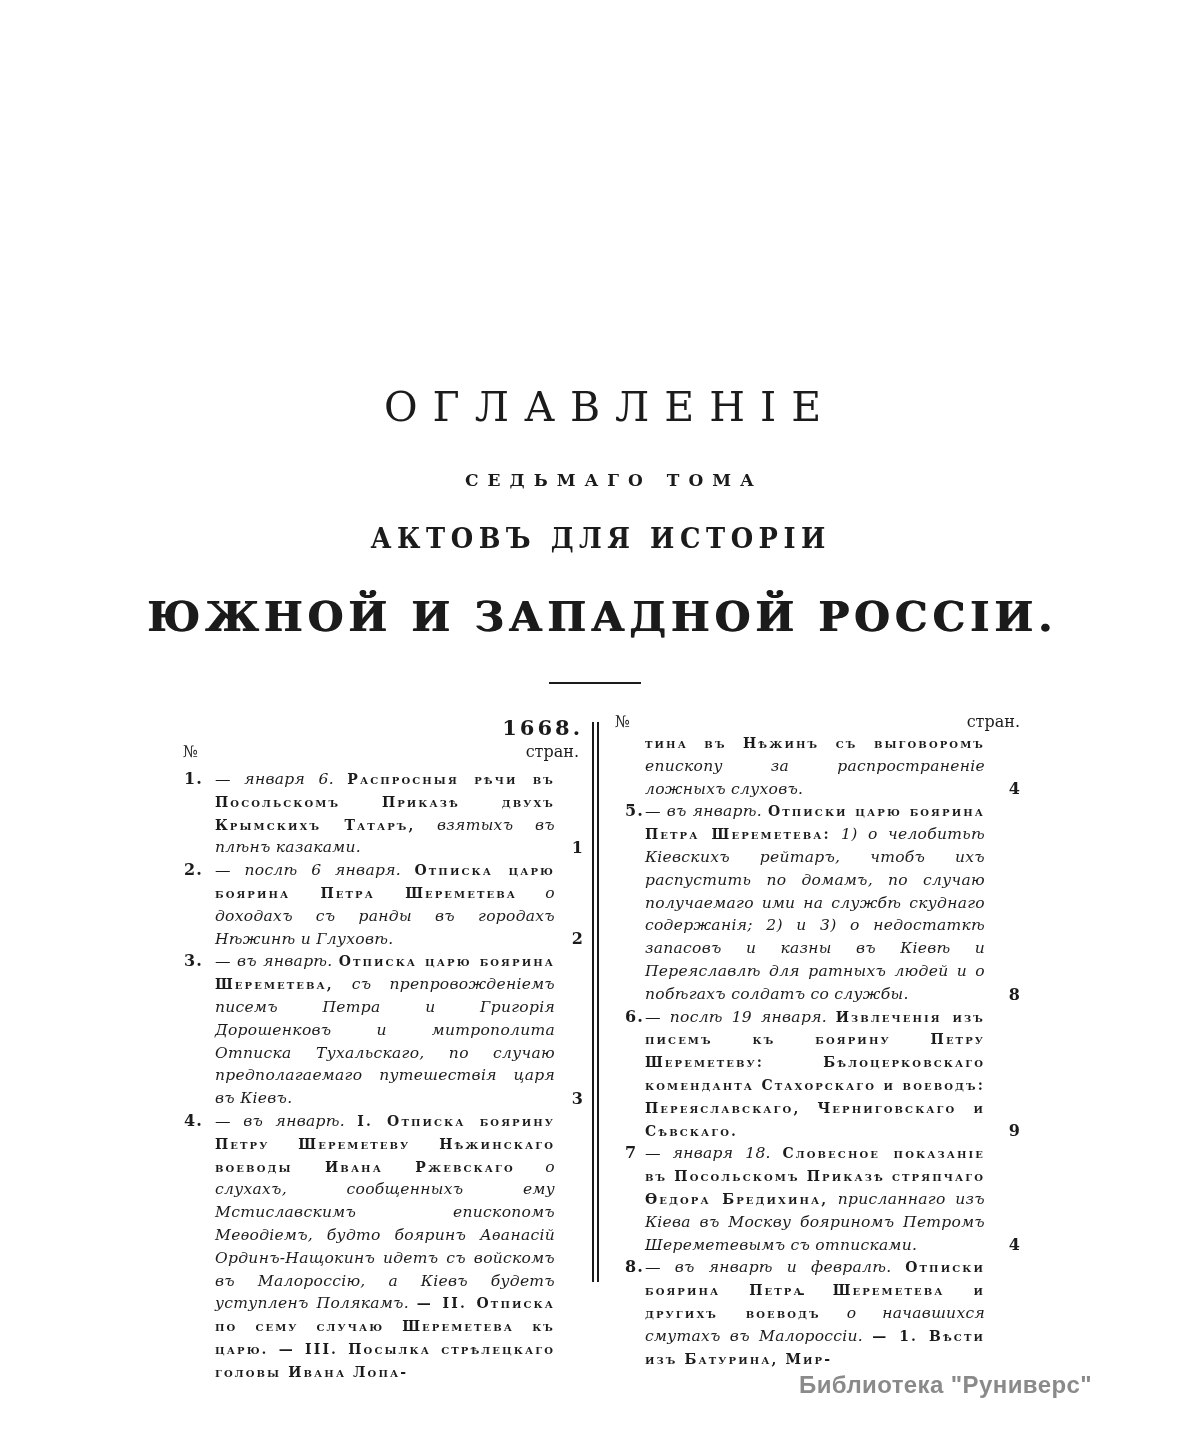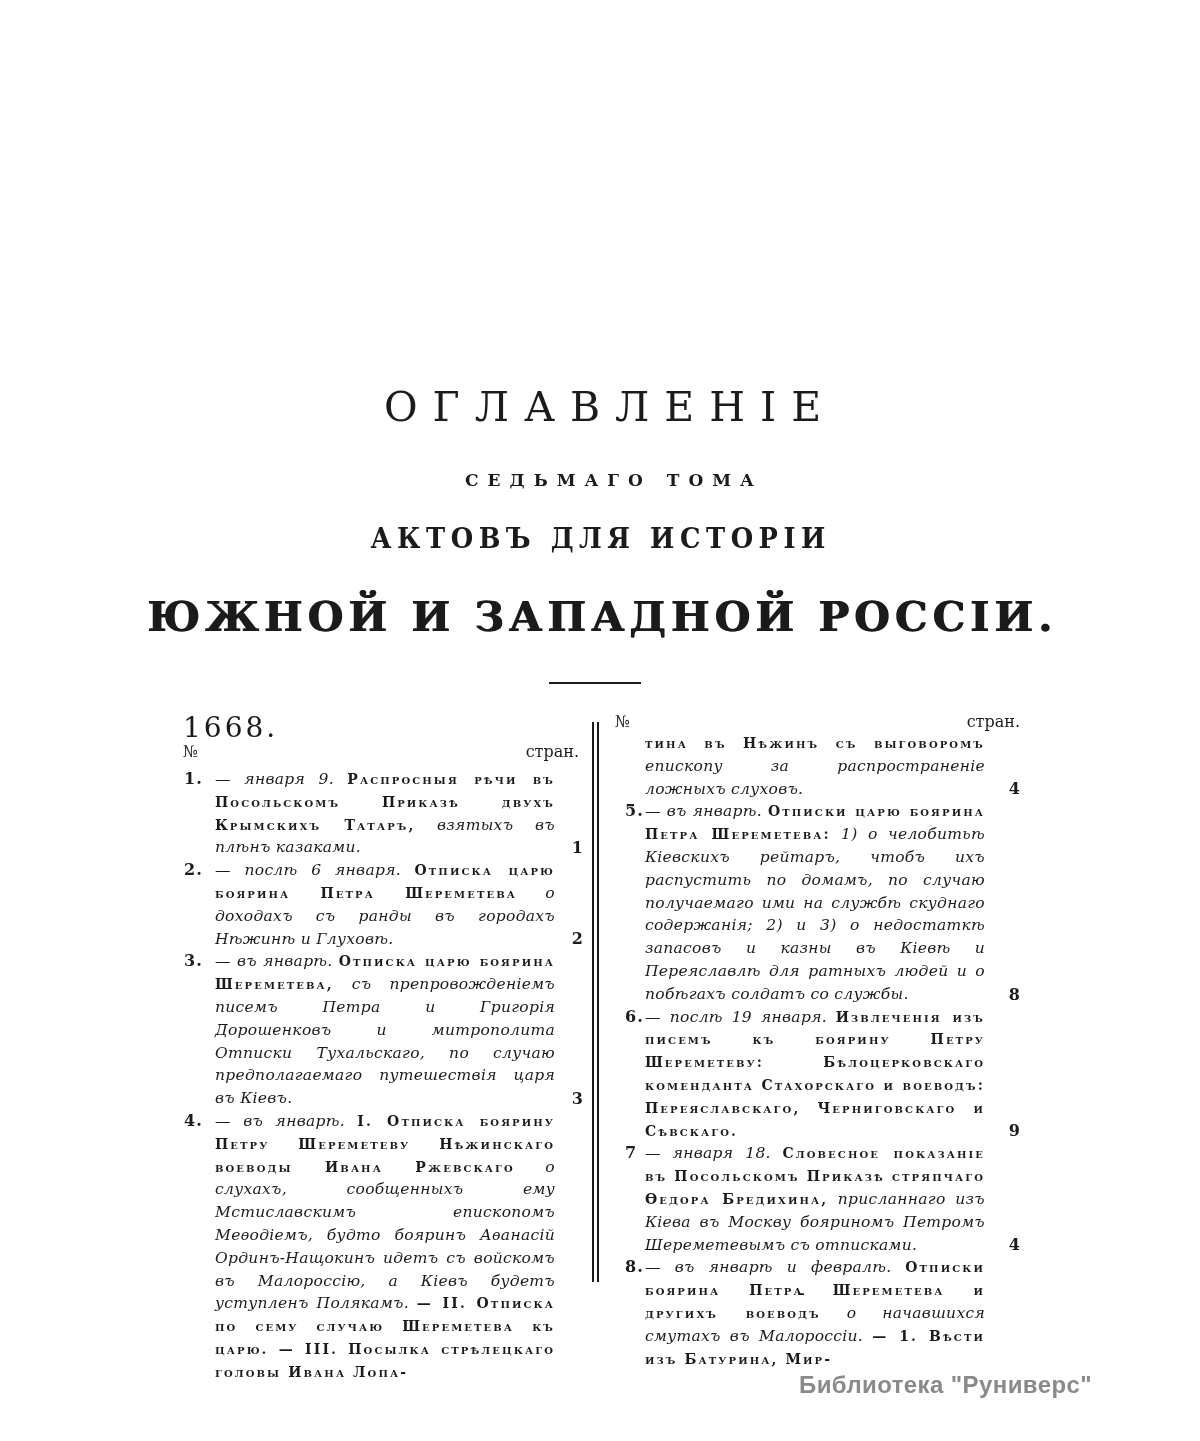--- a/index.html
+++ b/index.html
@@ -18,21 +18,21 @@
   .title-volume { top: 470px; font-size: 17px; font-weight: 700; letter-spacing: 9px;  padding-left: 19px; }
   .title-series { top: 522px; font-size: 28px; font-weight: 700; letter-spacing: 6px;  padding-left: 6px; transform: scaleX(0.92); }
   .title-region { top: 593px; font-size: 41px; font-weight: 700; letter-spacing: 5px;  padding-left: 7px; text-shadow: 1px 0 0 currentColor; }
   .title-rule   { position: absolute; top: 682px; left: 549px; width: 92px; height: 2px; background: #1b1b1b; }
 
   
   .col { position: absolute; }
   .col-left  { left: 183px; top: 716px; width: 400px; }
   .col-right { left: 615px; top: 710px; width: 405px; }
 
-  .year-heading { text-align: left; font-size: 28px; font-weight: 400; letter-spacing: 3px; line-height: 24px; }
+  .year-heading { text-align: right; font-size: 21px; font-weight: 700; letter-spacing: 3px; line-height: 24px; }
 
   .col-head { display: flex; justify-content: space-between; align-items: baseline;
               font-size: 16px; line-height: 21px; margin-top: 1px; }
   .col-left .col-head { padding-right: 4px; }
 
   .entries { margin-top: 6px; }
   .col-right .entries { margin-top: 0; }
 
   .entry { position: relative; padding-left: 32px; }
   .col-right .entry { padding-left: 30px; }
@@ -74,21 +74,21 @@
   <div class="year-heading">1668.</div>
   <div class="col-head">
     <span>№</span>
     <span>стран.</span>
   </div>
   <div class="entries">
 
     <div class="entry">
       <span class="entry-num">1.</span>
       <div class="entry-body">
-        <span class="seg-i">— января 9.</span>
+        <span class="seg-i">— января 6.</span>
         <span class="seg-c">Распросныя рѣчи въ Посольскомъ Приказѣ двухъ Крымскихъ Татаръ,</span>
         <span class="seg-i">взятыхъ въ плѣнъ казаками.</span>
       </div>
       <span class="entry-page">1</span>
     </div>
 
     <div class="entry">
       <span class="entry-num">2.</span>
       <div class="entry-body">
         <span class="seg-i">— послѣ 6 января.</span>
@@ -96,21 +96,21 @@
         <span class="seg-i">о доходахъ съ ранды въ городахъ Нѣжинѣ и Глуховѣ.</span>
       </div>
       <span class="entry-page">2</span>
     </div>
 
     <div class="entry">
       <span class="entry-num">3.</span>
       <div class="entry-body">
         <span class="seg-i">— въ январѣ.</span>
         <span class="seg-c">Отписка царю боярина Шереметева,</span>
-        <span class="seg-i">съ препровожденіемъ писемъ Петра и Григорія Дорошенковъ и митрополита Отписки Тухальскаго, по случаю предполагаемаго путешествія царя въ Кіевъ.</span>
+        <span class="seg-i">съ препровожденіемъ писемъ Петра и Григорія Дорошенковъ и митрополита Отписка Тухальскаго, по случаю предполагаемаго путешествія царя въ Кіевъ.</span>
       </div>
       <span class="entry-page">3</span>
     </div>
 
     <div class="entry">
       <span class="entry-num">4.</span>
       <div class="entry-body">
         <span class="seg-i">— въ январѣ.</span>
         <span class="seg-c">I. Отписка боярину Петру Шереметеву Нѣжинскаго воеводы Ивана Ржевскаго</span>
         <span class="seg-i">о слухахъ, сообщенныхъ ему Мстиславскимъ епископомъ Меѳодіемъ, будто бояринъ Аѳанасій Ординъ-Нащокинъ идетъ съ войскомъ въ Малороссію, а Кіевъ будетъ уступленъ Полякамъ.</span>

